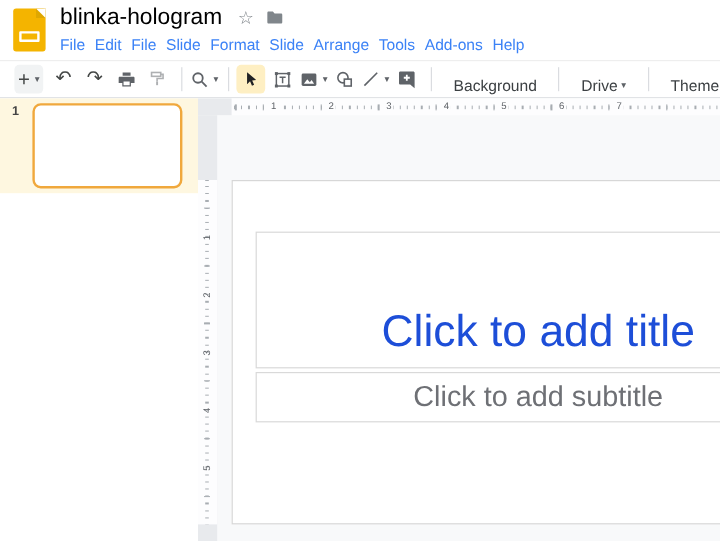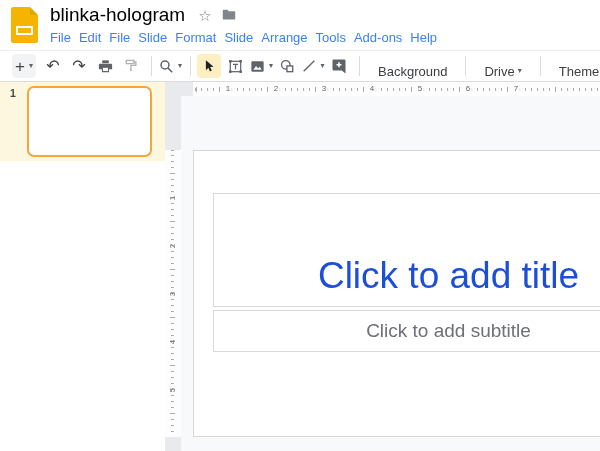--- a/index.html
+++ b/index.html
@@ -74,21 +74,21 @@
 
   
   .slide-canvas { position:absolute; left:28px; top:68px; width:490px; height:287px;
     background:#fff; border:1px solid #D7D7D7; }
   .title-box { position:absolute; left:19px; top:42px; width:471px; height:114px;
     border:1px solid #D9D9D9; display:flex; align-items:flex-end; justify-content:center;
     padding-bottom:9px; }
   .title-text { font-size:37px; color:#1d4ed8; white-space:nowrap; }
   .subtitle-box { position:absolute; left:19px; top:159px; width:471px; height:42px;
     border:1px solid #D9D9D9; display:flex; align-items:center; justify-content:center; }
-  .subtitle-text { font-size:19px; color:#6e7075; white-space:nowrap; }
+  .subtitle-text { font-size:24px; color:#6e7075; white-space:nowrap; }
 </style>
 </head>
 <body>
 
 <div class="header">
   <div class="logo">
     <div class="logo-sheet"></div>
   </div>
   <div class="header-main">
     <div class="title-row">

